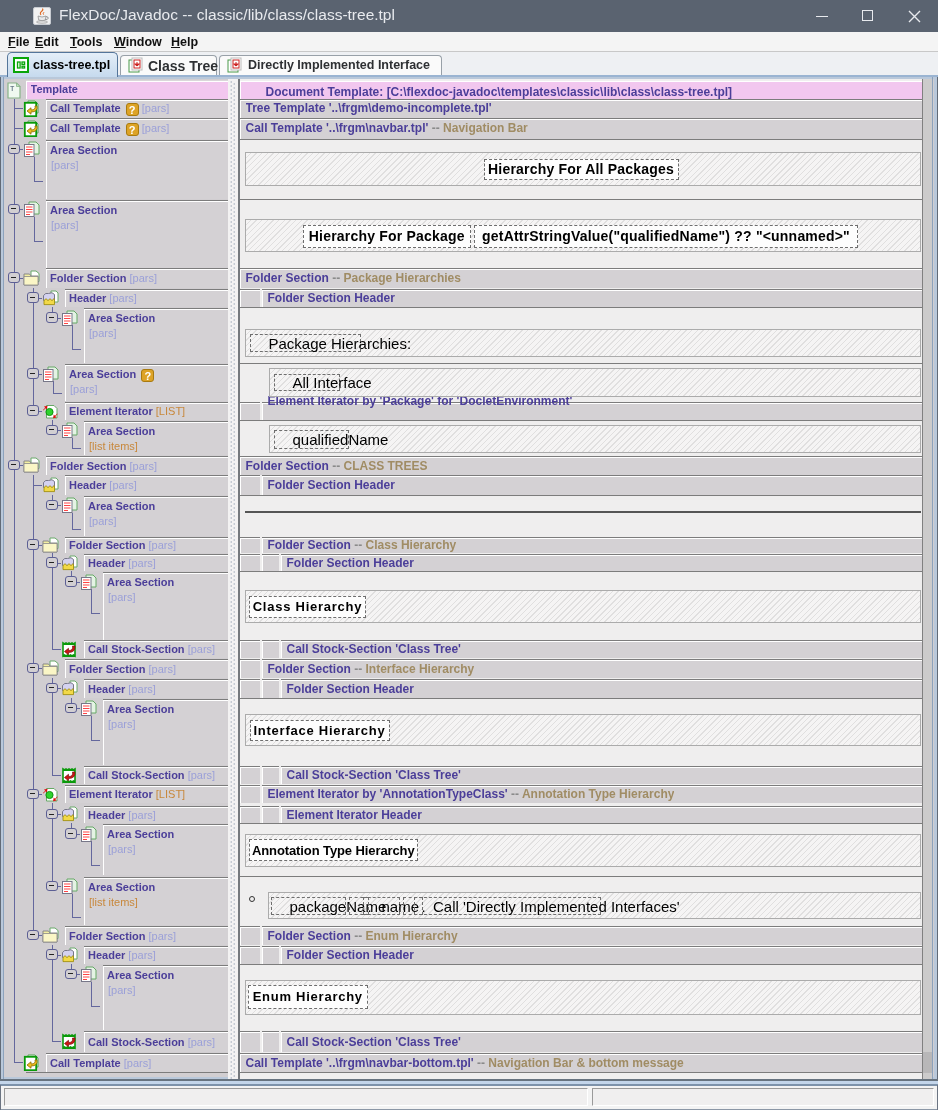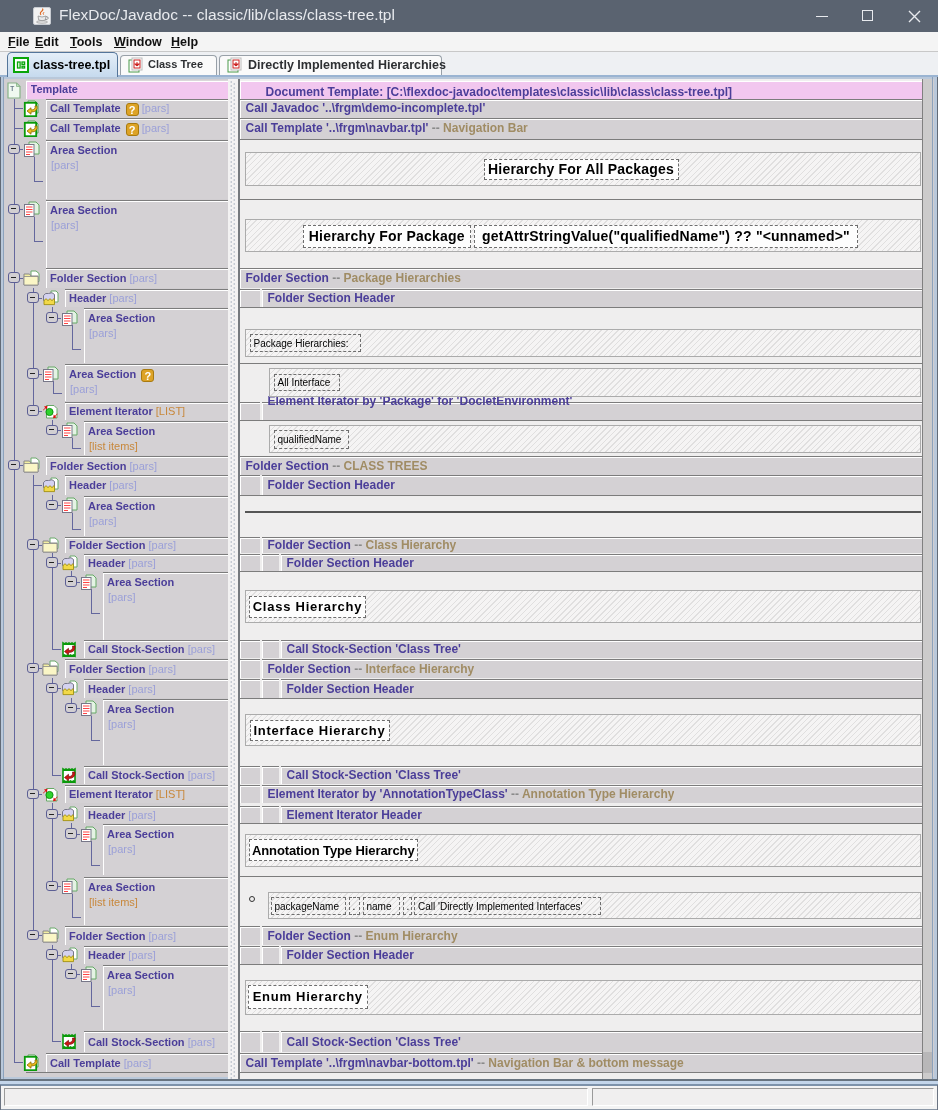--- a/index.html
+++ b/index.html
@@ -1,21 +1,21 @@
 <!DOCTYPE html>
 <html><head><meta charset="utf-8"><style>
 html,body{margin:0;padding:0;width:938px;height:1110px;overflow:hidden;}
 body{font-family:"Liberation Sans",sans-serif;position:relative;background:#d1ced1;}
 .abs{position:absolute;}
 .cell{position:absolute;box-sizing:border-box;background:#d4d1d4;box-shadow:inset 1px 1px 0 #ffffff;border-top:1px solid #7c7c7c;}
 .tlabel{position:absolute;font-weight:bold;font-size:11px;color:#4b3e99;white-space:nowrap;overflow:hidden;}
 .rlabel{position:absolute;font-weight:bold;font-size:12px;color:#4b3e99;white-space:nowrap;overflow:hidden;}
 .hatch{position:absolute;box-sizing:border-box;border:1px solid #ababab;background:repeating-linear-gradient(135deg,#f5f4f4 0px,#f5f4f4 3px,#e0dfdf 3px,#e0dfdf 4px);}
 .dbox{position:absolute;box-sizing:border-box;border:1px dashed #6e6e6e;background:#fdfdfd;font-weight:bold;color:#000;white-space:nowrap;display:flex;align-items:center;justify-content:center;}
-.mbox{position:absolute;box-sizing:border-box;border:1px dashed #6e6e6e;font-family:"Liberation Sans",sans-serif;font-size:10px;color:#000;white-space:nowrap;display:flex;align-items:center;padding-left:3px;}
+.mbox{position:absolute;box-sizing:border-box;border:1px dashed #6e6e6e;font-family:"Liberation Sans",sans-serif;font-size:15px;color:#000;white-space:nowrap;display:flex;align-items:center;padding-left:18px;}
 .tline{position:absolute;background:#64679d;}
 </style></head><body>
 <div class="abs" style="left:0;top:0;width:938px;height:32px;background:#5a6370;"></div>
 <div class="abs" style="left:33px;top:7px;width:18px;height:18px;background:#f2f2f2;border:1px solid #c8ccd2;border-radius:2px;box-sizing:border-box;"></div>
 <div class="abs" style="left:33px;top:7px;width:18px;height:18px;"><svg width="18" height="18" viewBox="0 0 18 18">
       <path d="M5 9 q4 2 8 0 l-0.7 4 q-3 1.5 -6.6 0 z" fill="#e8e8e8" stroke="#888" stroke-width="0.7"></path>
       <path d="M13 9.6 q2.4 0 2.2 1.6 q-0.2 1.4 -2.8 1.4" fill="none" stroke="#888" stroke-width="0.9"></path>
       <ellipse cx="9" cy="15" rx="5.5" ry="1.2" fill="none" stroke="#999" stroke-width="0.8"></ellipse>
       <path d="M8 8 q-1.5 -2 0.5 -3.5 q2 -1.5 1 -3" fill="none" stroke="#e06820" stroke-width="1.1"></path>
       <path d="M10.6 7.6 q-1 -1.4 0.4 -2.4" fill="none" stroke="#e06820" stroke-width="1"></path>
@@ -28,29 +28,29 @@
     </svg></div>
 <div class="abs" style="left:0;top:32px;width:938px;height:20px;background:#f4f4f4;border-bottom:1px solid #c8c8c8;box-sizing:border-box;"></div>
 <div class="abs" style="left:8px;top:35px;font-size:12.5px;font-weight:bold;color:#111;"><span style="text-decoration:underline">F</span>ile</div>
 <div class="abs" style="left:35px;top:35px;font-size:12.5px;font-weight:bold;color:#111;"><span style="text-decoration:underline">E</span>dit</div>
 <div class="abs" style="left:70px;top:35px;font-size:12.5px;font-weight:bold;color:#111;"><span style="text-decoration:underline">T</span>ools</div>
 <div class="abs" style="left:114px;top:35px;font-size:12.5px;font-weight:bold;color:#111;"><span style="text-decoration:underline">W</span>indow</div>
 <div class="abs" style="left:171px;top:35px;font-size:12.5px;font-weight:bold;color:#111;"><span style="text-decoration:underline">H</span>elp</div>
 <div class="abs" style="left:0;top:52px;width:938px;height:25px;background:#eef0f3;"></div>
 <div class="abs" style="left:0;top:74.5px;width:938px;height:2.5px;background:#9ab4d2;"></div>
 <div class="abs" style="left:120px;top:55px;width:97px;height:20px;background:#fafafa;border:1px solid #98a0a8;border-bottom:none;border-radius:4px 4px 0 0;box-sizing:border-box;"></div>
-<div class="abs" style="left:148px;top:58px;font-size:11px;font-weight:bold;color:#2e3033;">Class Tree</div>
+<div class="abs" style="left:148px;top:58px;font-size:14px;font-weight:bold;color:#2e3033;">Class Tree</div>
 <div class="abs" style="left:128px;top:57px;width:16px;height:16px;"><svg width="16" height="16" viewBox="0 0 16 16">
       <rect x="1" y="3" width="10" height="12" fill="#fff" stroke="#4a9a4a" stroke-width="1"></rect>
       <rect x="4" y="1" width="10" height="12" fill="#fff" stroke="#bbb" stroke-width="1"></rect>
       <rect x="6" y="3" width="6" height="8" fill="#fff" stroke="#cc2222" stroke-width="1"></rect>
       <path d="M9 5 v4 l-2.4 -2 h4.8 l-2.4 2" fill="#cc2222" stroke="#cc2222" stroke-width="1"></path>
     </svg></div>
 <div class="abs" style="left:219px;top:55px;width:223px;height:20px;background:#fafafa;border:1px solid #98a0a8;border-bottom:none;border-radius:4px 4px 0 0;box-sizing:border-box;"></div>
-<div class="abs" style="left:248px;top:58px;font-size:12.5px;font-weight:bold;color:#2e3033;">Directly Implemented Hierarchies</div>
+<div class="abs" style="left:248px;top:58px;font-size:12.5px;font-weight:bold;color:#2e3033;">Directly Implemented Interface</div>
 <div class="abs" style="left:227px;top:57px;width:16px;height:16px;"><svg width="16" height="16" viewBox="0 0 16 16">
       <rect x="1" y="3" width="10" height="12" fill="#fff" stroke="#4a9a4a" stroke-width="1"></rect>
       <rect x="4" y="1" width="10" height="12" fill="#fff" stroke="#bbb" stroke-width="1"></rect>
       <rect x="6" y="3" width="6" height="8" fill="#fff" stroke="#cc2222" stroke-width="1"></rect>
       <path d="M9 5 v4 l-2.4 -2 h4.8 l-2.4 2" fill="#cc2222" stroke="#cc2222" stroke-width="1"></path>
     </svg></div>
 <div class="abs" style="left:7px;top:52px;width:111px;height:25px;background:linear-gradient(#e4eef8,#c6daee);border:1.5px solid #54759a;border-bottom:none;border-radius:5px 5px 0 0;box-sizing:border-box;"></div>
 <div class="abs" style="left:13px;top:57px;width:16px;height:16px;"><svg width="16" height="16" viewBox="0 0 16 16">
       <rect x="1" y="1" width="14" height="14" fill="#ffffff" stroke="#09a509" stroke-width="2"></rect>
       <rect x="4.5" y="5" width="2.6" height="6" fill="#e8ffe8" stroke="#09a509" stroke-width="1.3"></rect>
@@ -571,21 +571,21 @@
 <div class="abs" style="left:922px;top:79px;width:1px;height:1000px;background:#808080;"></div>
 <div class="abs" style="left:923px;top:79px;width:8.5px;height:1000px;background:#cccbcb;"></div>
 <div class="abs" style="left:923px;top:1052px;width:8.5px;height:21px;background:#b8b7b8;"></div>
 <div class="abs" style="left:931.5px;top:77px;width:1.5px;height:1008px;background:#8ca2bc;"></div>
 <div class="abs" style="left:0;top:1079px;width:938px;height:1.5px;background:#67737f;"></div>
 <div class="abs" style="left:0;top:1080.5px;width:938px;height:3.5px;background:#c3d5ea;"></div>
 <div class="abs" style="left:0;top:1084px;width:938px;height:1.5px;background:#7d92aa;"></div>
 <div class="cell" style="left:239.5px;top:80px;width:682.5px;height:18.5px;background:#f2c7ef;border-top-color:#f0eff0;"></div>
 <div class="rlabel" style="left:245.5px;top:83px;height:36px;line-height:19.5px;margin-left:20px;">Document Template: [C:\flexdoc-javadoc\templates\classic\lib\class\class-tree.tpl]</div>
 <div class="cell" style="left:239.5px;top:99px;width:682.5px;height:18.5px;background:#d4d1d4;"></div>
-<div class="rlabel" style="left:245.5px;top:99px;height:18.5px;line-height:19.5px;">Call Javadoc '..\frgm\demo-incomplete.tpl'</div>
+<div class="rlabel" style="left:245.5px;top:99px;height:18.5px;line-height:19.5px;">Tree Template '..\frgm\demo-incomplete.tpl'</div>
 <div class="cell" style="left:239.5px;top:118px;width:682.5px;height:20.5px;background:#d4d1d4;"></div>
 <div class="rlabel" style="left:245.5px;top:118px;height:35px;line-height:21.5px;">Call Template '..\frgm\navbar.tpl'&nbsp;<span style="color:#8a8a8a">--</span> <span style="color:#a08c64">Navigation Bar</span></div>
 <div class="cell" style="left:239.5px;top:268px;width:682.5px;height:19.5px;background:#d4d1d4;"></div>
 <div class="rlabel" style="left:245.5px;top:268px;height:19.5px;line-height:20.5px;">Folder Section&nbsp;<span style="color:#8a8a8a">--</span> <span style="color:#a08c64">Package Hierarchies</span></div>
 <div class="cell" style="left:239.5px;top:288.5px;width:20.0px;height:18.5px;"></div>
 <div class="cell" style="left:261.5px;top:288.5px;width:660.5px;height:18.5px;background:#d4d1d4;"></div>
 <div class="rlabel" style="left:267.5px;top:288.5px;height:18.5px;line-height:19.5px;">Folder Section Header</div>
 <div class="cell" style="left:239.5px;top:401.5px;width:20.0px;height:18.5px;"></div>
 <div class="cell" style="left:261.5px;top:401.5px;width:660.5px;height:18.5px;background:#d4d1d4;"></div>
 <div class="rlabel" style="left:267.5px;top:392px;height:21px;line-height:19.5px;">Element Iterator by 'Package' for 'DocletEnvironment'</div>

